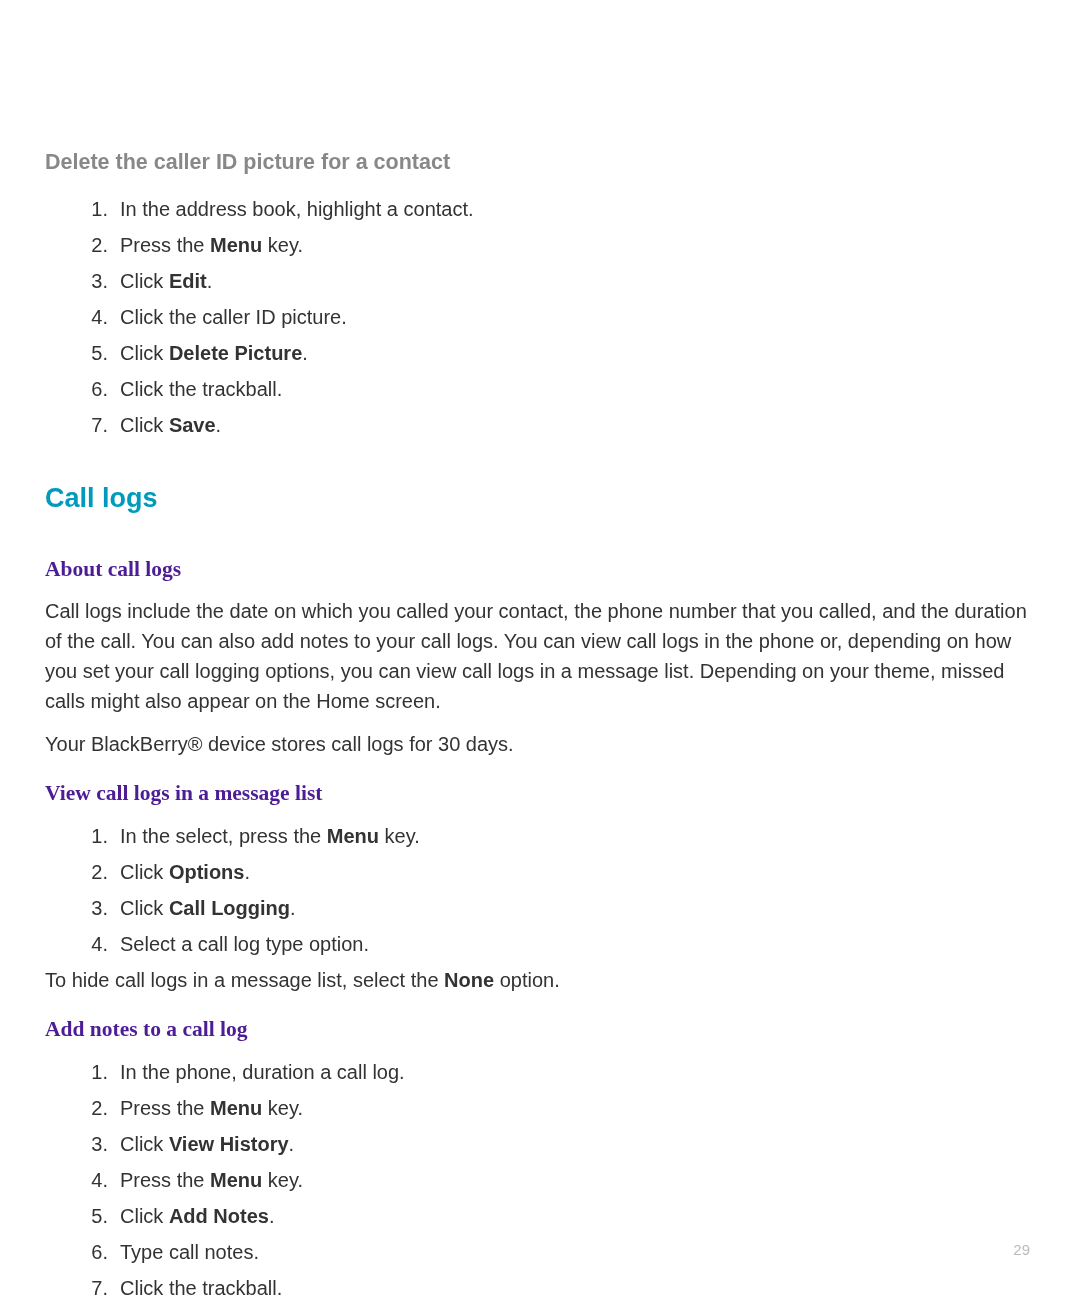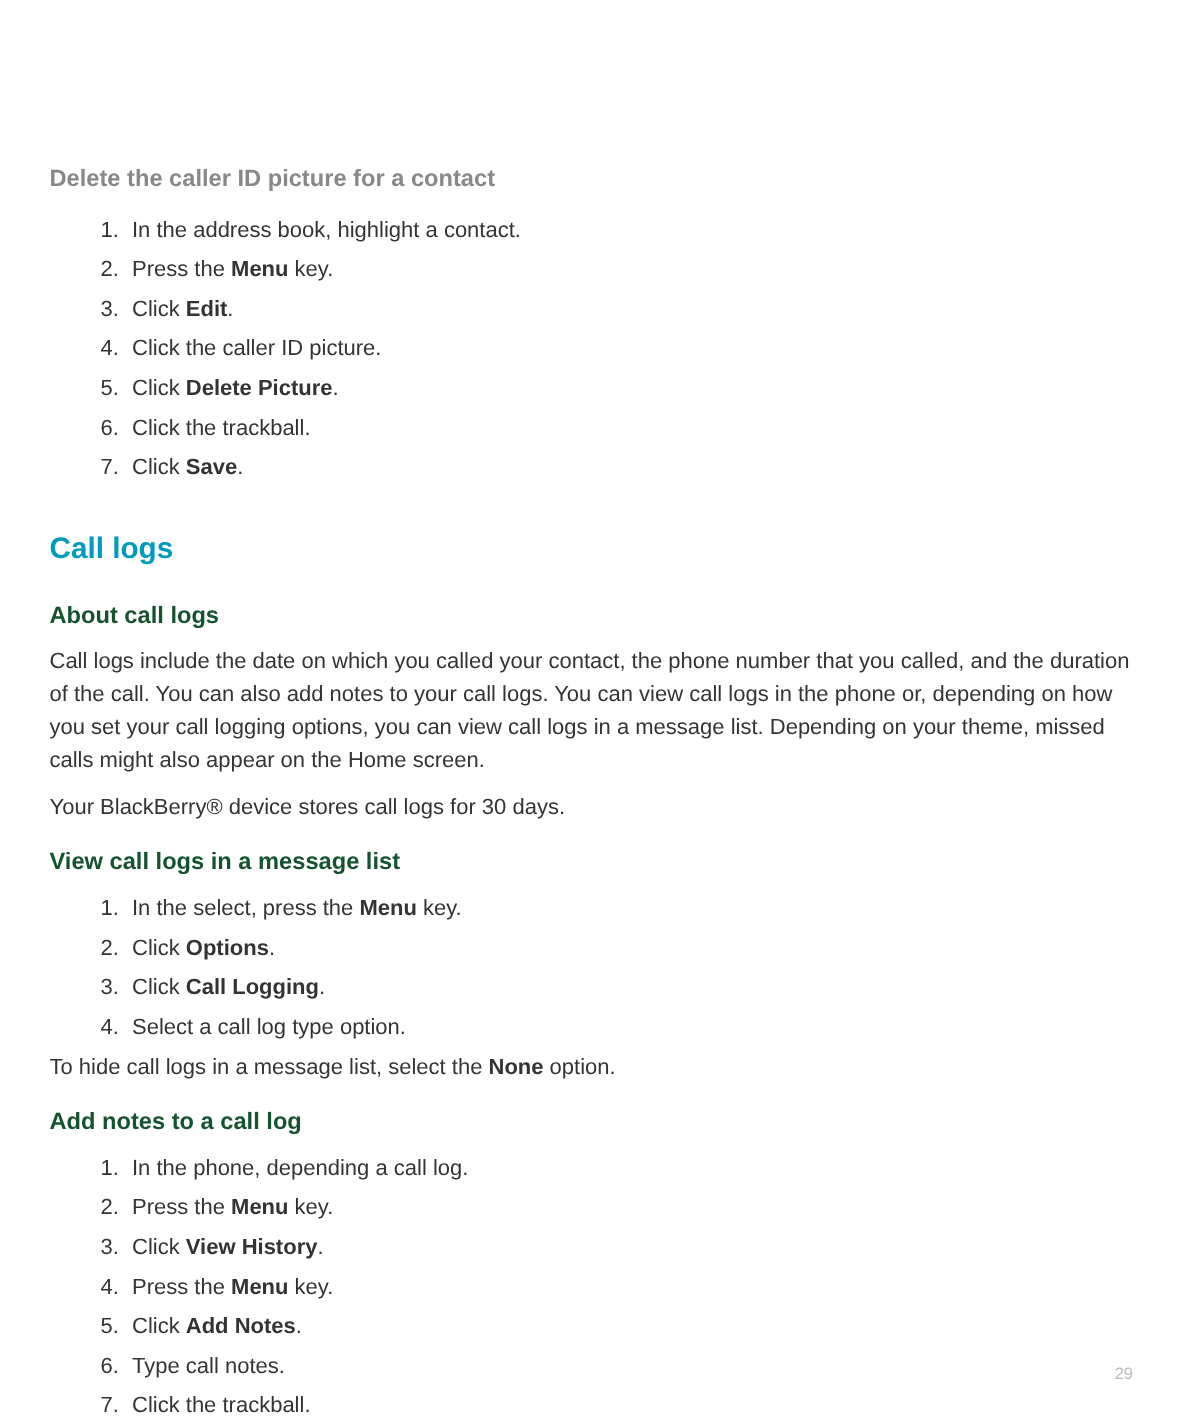--- a/index.html
+++ b/index.html
@@ -21,28 +21,29 @@
       font-weight: 700;
       font-size: 21.5px;
       margin-bottom: 18px;
       margin-top: 0;
     }
     h1 {
       color: #009bbc;
       font-weight: 700;
       font-size: 27px;
       margin-top: 42px;
-      margin-bottom: 33px;
+      margin-bottom: 43px;
     }
     h3 {
-      color: #14532d;
+      color: #4c1d95;
       font-weight: 700;
       font-size: 21.5px;
       margin-top: 22px;
       margin-bottom: 14px;
+      font-family: Liberation Serif, serif;
     }
     ol {
       list-style: none;
       counter-reset: item;
       margin-left: 52px;
       margin-bottom: 4px;
     }
     ol li {
       counter-increment: item;
       position: relative;
@@ -105,21 +106,21 @@
 <ol>
   <li><span>In the select, press the </span><span class="bold">Menu</span><span> key.</span></li>
   <li><span>Click </span><span class="bold">Options</span><span>.</span></li>
   <li><span>Click </span><span class="bold">Call Logging</span><span>.</span></li>
   <li><span>Select a call log type option.</span></li>
 </ol>
 <p class="after-list"><span>To hide call logs in a message list, select the </span><span class="bold">None</span><span> option.</span></p>
 
 <h3>Add notes to a call log</h3>
 <ol>
-  <li><span>In the phone, depending a call log.</span></li>
+  <li><span>In the phone, duration a call log.</span></li>
   <li><span>Press the </span><span class="bold">Menu</span><span> key.</span></li>
   <li><span>Click </span><span class="bold">View History</span><span>.</span></li>
   <li><span>Press the </span><span class="bold">Menu</span><span> key.</span></li>
   <li><span>Click </span><span class="bold">Add Notes</span><span>.</span></li>
   <li><span>Type call notes.</span></li>
   <li><span>Click the trackball.</span></li>
   <li><span>Click </span><span class="bold">Save</span><span>.</span></li>
 </ol>
 
 <div class="page-number">29</div>

